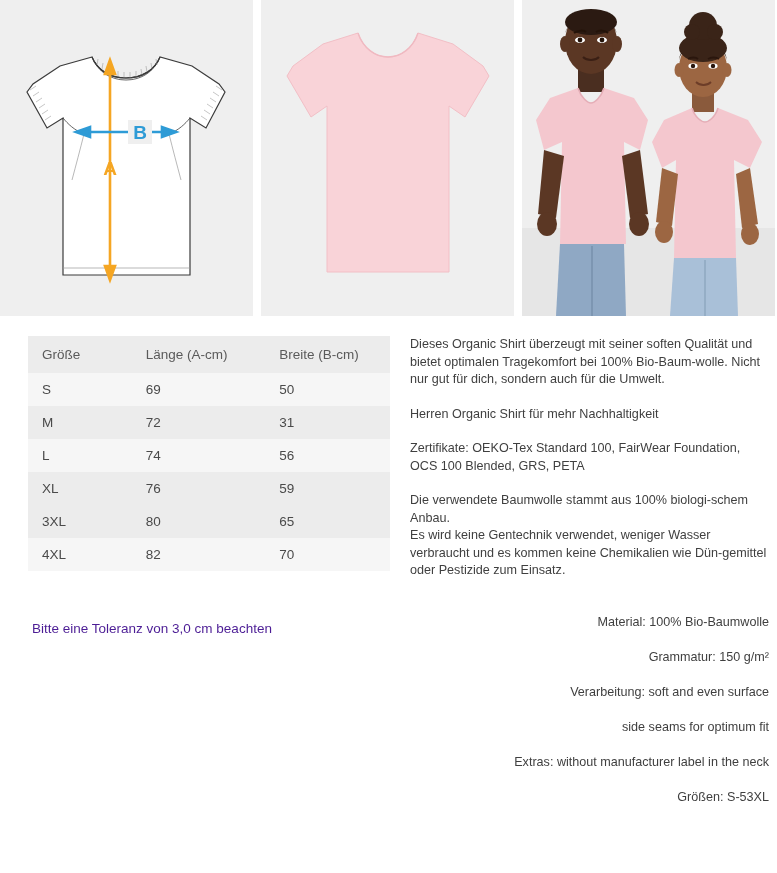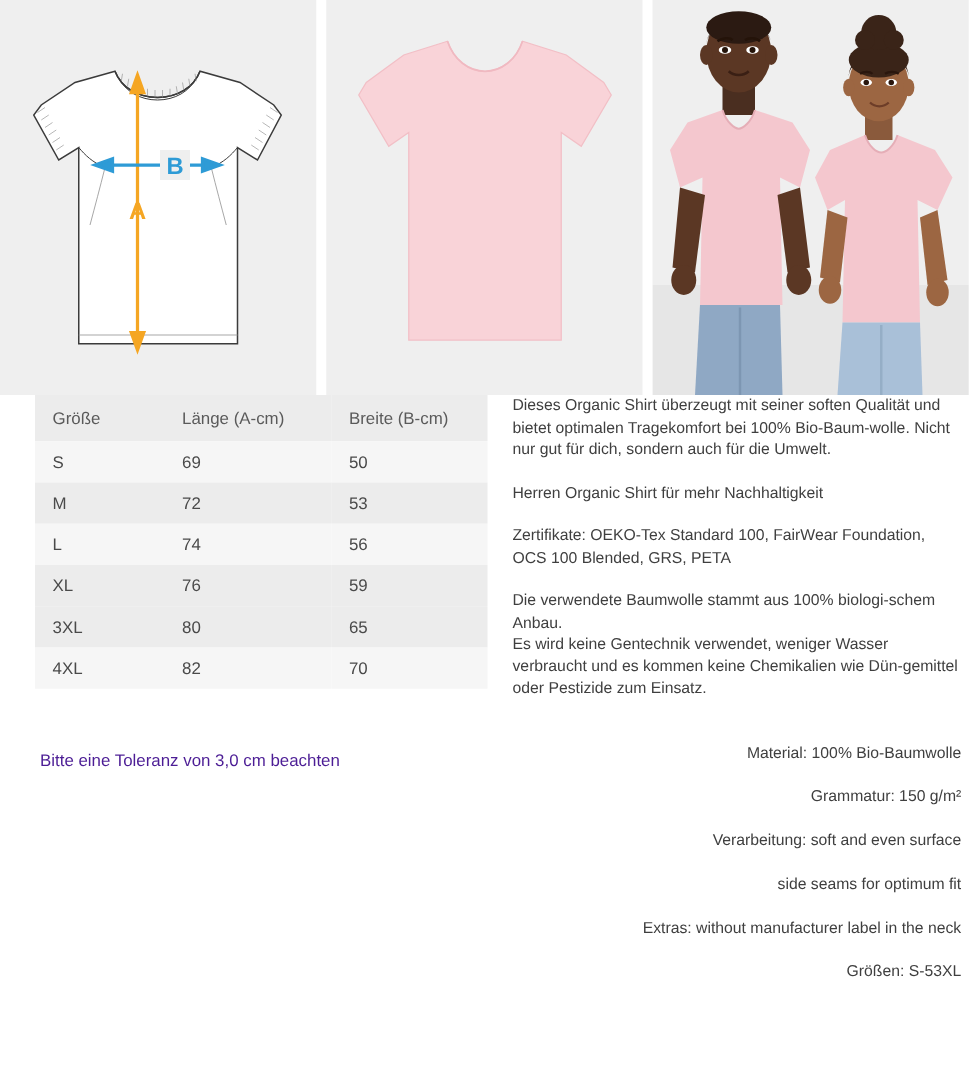--- a/index.html
+++ b/index.html
@@ -58,20 +58,21 @@
   
   .models {
     position: absolute;
     inset: 0;
   }
 
   
   .content {
     display: flex;
     padding: 0;
+    margin-top: 20px;
   }
   .left-col {
     width: 390px;
     padding-left: 28px;
     box-sizing: border-box;
   }
   .right-col {
     width: 387px;
     padding-left: 20px;
     padding-right: 8px;
@@ -324,21 +325,21 @@
         </thead>
         <tbody>
           <tr class="even">
             <td class="col-size">S</td>
             <td class="col-len">69</td>
             <td class="col-wid">50</td>
           </tr>
           <tr class="odd">
             <td class="col-size">M</td>
             <td class="col-len">72</td>
-            <td class="col-wid">53</td>
+            <td class="col-wid">31</td>
           </tr>
           <tr class="even">
             <td class="col-size">L</td>
             <td class="col-len">74</td>
             <td class="col-wid">56</td>
           </tr>
           <tr class="odd">
             <td class="col-size">XL</td>
             <td class="col-len">76</td>
             <td class="col-wid">59</td>

